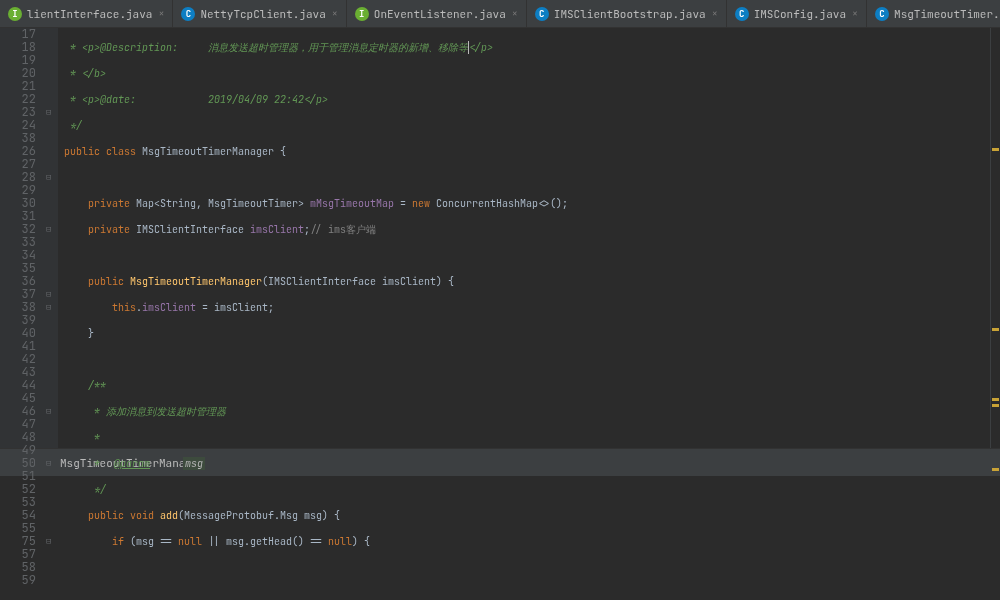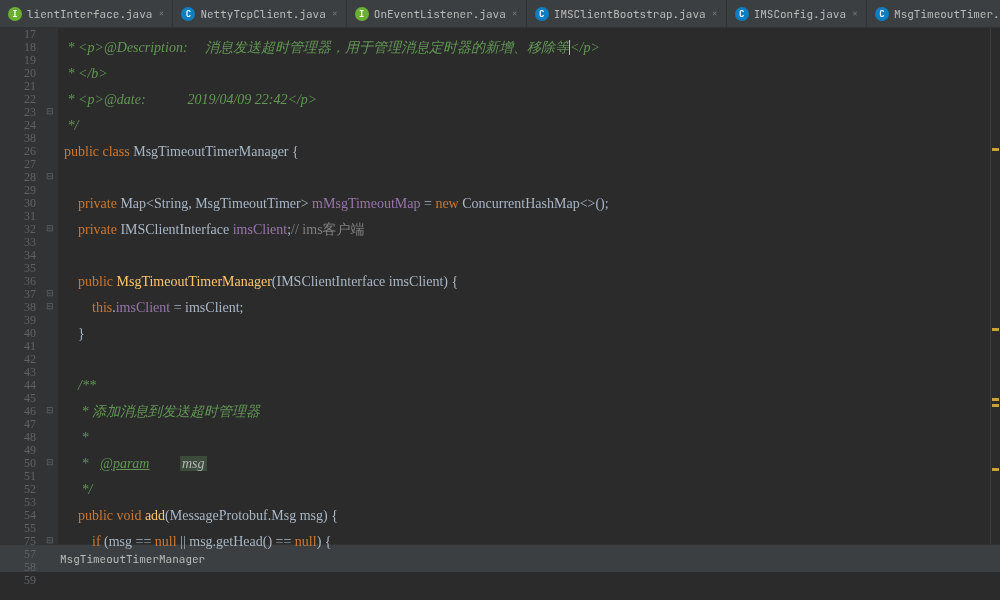--- a/index.html
+++ b/index.html
@@ -3,25 +3,25 @@
   <meta charset="utf-8">
   <style>
     * { margin: 0; padding: 0; box-sizing: border-box; }
     body { font-family: 'JetBrains Mono', 'Consolas', monospace; font-size: 12px; background: #2b2b2b; color: #a9b7c6; width: 1000px; height: 600px; overflow: hidden; }
     .tabs { display: flex; background: #3c3f41; height: 28px; border-bottom: 1px solid #323232; overflow: hidden; }
     .tab { display: flex; align-items: center; padding: 0 8px; border-right: 1px solid #323232; color: #bbbbbb; font-size: 11px; white-space: nowrap; cursor: pointer; }
     .tab-icon { width: 14px; height: 14px; border-radius: 50%; margin-right: 5px; display: inline-flex; align-items: center; justify-content: center; font-size: 9px; font-weight: bold; }
     .tab-icon.c { background: #0d7ec3; color: #fff; }
     .tab-icon.i { background: #6aaf32; color: #fff; }
     .tab-close { margin-left: 6px; color: #777; font-size: 10px; }
-    .editor { display: flex; height: 516px; font-family: Liberation Serif, serif; }
+    .editor { display: flex; height: 420px; }
     .gutter { width: 44px; background: #313335; color: #606366; text-align: right; padding-right: 8px; user-select: none; flex-shrink: 0; }
     .fold-gutter { width: 14px; background: #313335; flex-shrink: 0; position: relative; }
     .fold-mark { position: absolute; left: 2px; color: #606366; font-size: 9px; cursor: pointer; }
-    .code { flex: 1; padding-left: 6px; white-space: pre; line-height: 13px; font-size: 14px; position: relative; }
+    .code { flex: 1; padding-left: 6px; white-space: pre; line-height: 13px; font-size: 10px; position: relative; }
     .code-line, .gutter-line { height: 13px; line-height: 13px; }
     .scrollmap { width: 10px; background: #2b2b2b; border-left: 1px solid #3c3f41; position: relative; flex-shrink: 0; }
     .scroll-mark { position: absolute; right: 1px; width: 7px; height: 3px; }
     .scroll-mark.warn { background: #c9a336; }
     .breadcrumb { height: 28px; background: #3c3f41; display: flex; align-items: center; padding-left: 60px; color: #bbb; font-size: 11px; border-top: 1px solid #323232; }
     .kw { color: #cc7832; }
     .type { color: #a9b7c6; }
     .field { color: #9876aa; }
     .cmt { color: #808080; }
     .doc { color: #629755; font-style: italic; }

